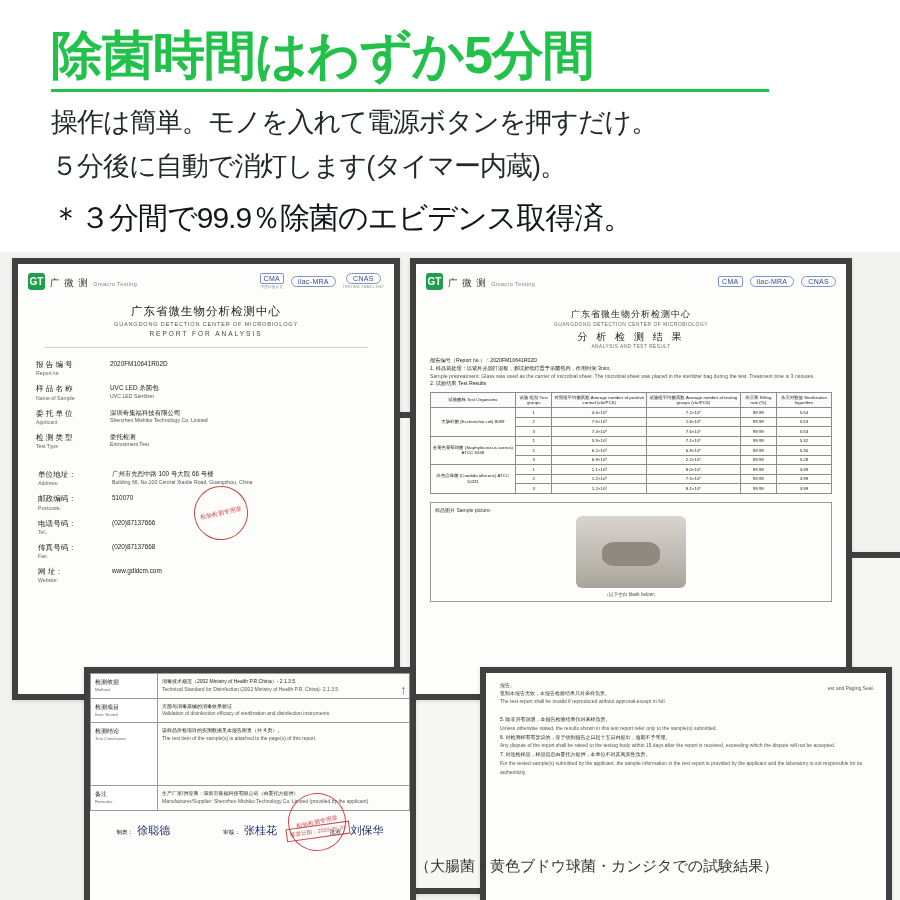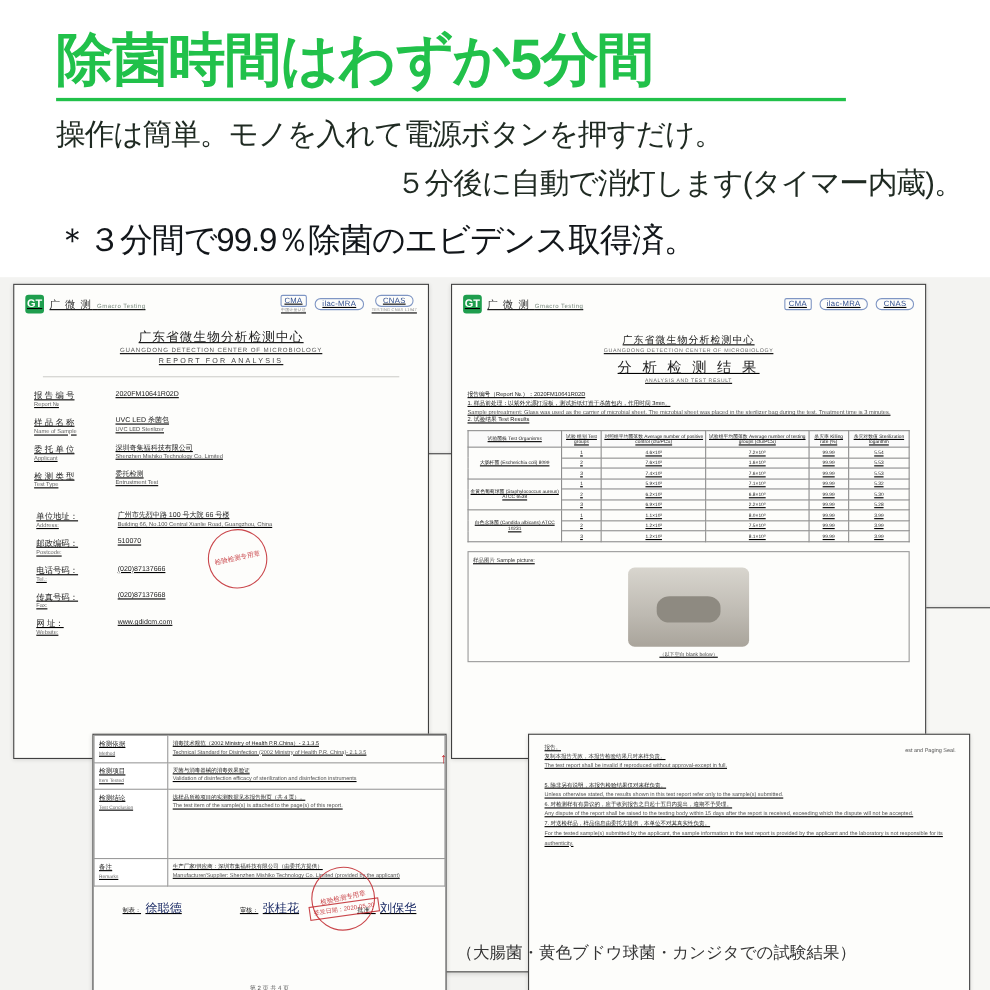--- a/index.html
+++ b/index.html
@@ -30,21 +30,21 @@
     font-size:27px;
     color:#1f2a22;
     letter-spacing:-1px;
     white-space:nowrap;
   }
   .sub2{
     margin-top:8px;
     font-size:27px;
     color:#1f2a22;
     letter-spacing:-1px;
-    text-align:right;
+    text-align:left;
     padding-right:24px;
     white-space:nowrap;
   }
   .sub3{
     margin-top:14px;
     font-size:30px;
     color:#12161a;
     letter-spacing:-1px;
     text-align:left;
     white-space:nowrap;
@@ -53,24 +53,23 @@
   
   .certs{
     position:absolute;
     top:252px;left:0;width:900px;height:648px;
     background:#f3f3f1;
     overflow:hidden;
   }
   .paper{
     position:absolute;
     background:#fdfdfb;
-    border:1px solid #404040;
+    border:6px solid #404040;
     box-shadow:0 1px 4px rgba(0,0,0,.14);
     overflow:hidden;
-    text-decoration:underline;
   }
   
   .sheet-bg1{left:320px;top:160px;width:230px;height:470px;background:#f7f7f4;}
   .sheet-bg2{left:600px;top:300px;width:300px;height:360px;background:#f7f7f4;}
 
   
   .sheet-left{left:12px;top:6px;width:376px;height:430px;}
   
   .sheet-left2{left:84px;top:415px;width:320px;height:240px;}
   
@@ -119,21 +118,21 @@
     position:absolute;border:1.2px solid #c1272d;color:#c1272d;
     font-size:5.5px;text-align:center;padding:2px 3px;transform:rotate(-8deg);opacity:.85;
   }
 
   .footer-line{position:absolute;bottom:6px;left:0;width:100%;text-align:center;font-size:5.5px;color:#555;}
 
   
   .r-head{text-align:center;margin-top:18px;}
   .r-head .c{font-size:9px;color:#222;letter-spacing:1px;}
   .r-head .e{font-size:4.8px;color:#666;letter-spacing:.6px;margin-top:1px;}
-  .r-head .c2{font-size:13px;color:#222;letter-spacing:3px;margin-top:3px;}
+  .r-head .c2{font-size:10px;color:#222;letter-spacing:3px;margin-top:3px;}
   .r-head .e2{font-size:4.6px;color:#666;letter-spacing:.6px;}
   .r-body{margin:8px 14px 0 14px;font-size:5.2px;color:#222;line-height:1.5;}
   .r-body .en{color:#555;}
   table.res{width:100%;border-collapse:collapse;margin-top:4px;}
   table.res th,table.res td{border:.6px solid #8e8e8e;font-size:4.4px;color:#222;padding:1.5px 1px;text-align:center;line-height:1.25;}
   table.res th{background:#fafafa;font-weight:normal;}
   .sample-box{margin:8px 14px 0 14px;border:.7px solid #9a9a9a;padding:4px;}
   .sample-box .cap{font-size:5px;color:#333;margin-bottom:3px;}
   .sample-img{
     height:72px;background:linear-gradient(180deg,#d8d5ce 0%,#bdb9b1 60%,#a9a49b 100%);

